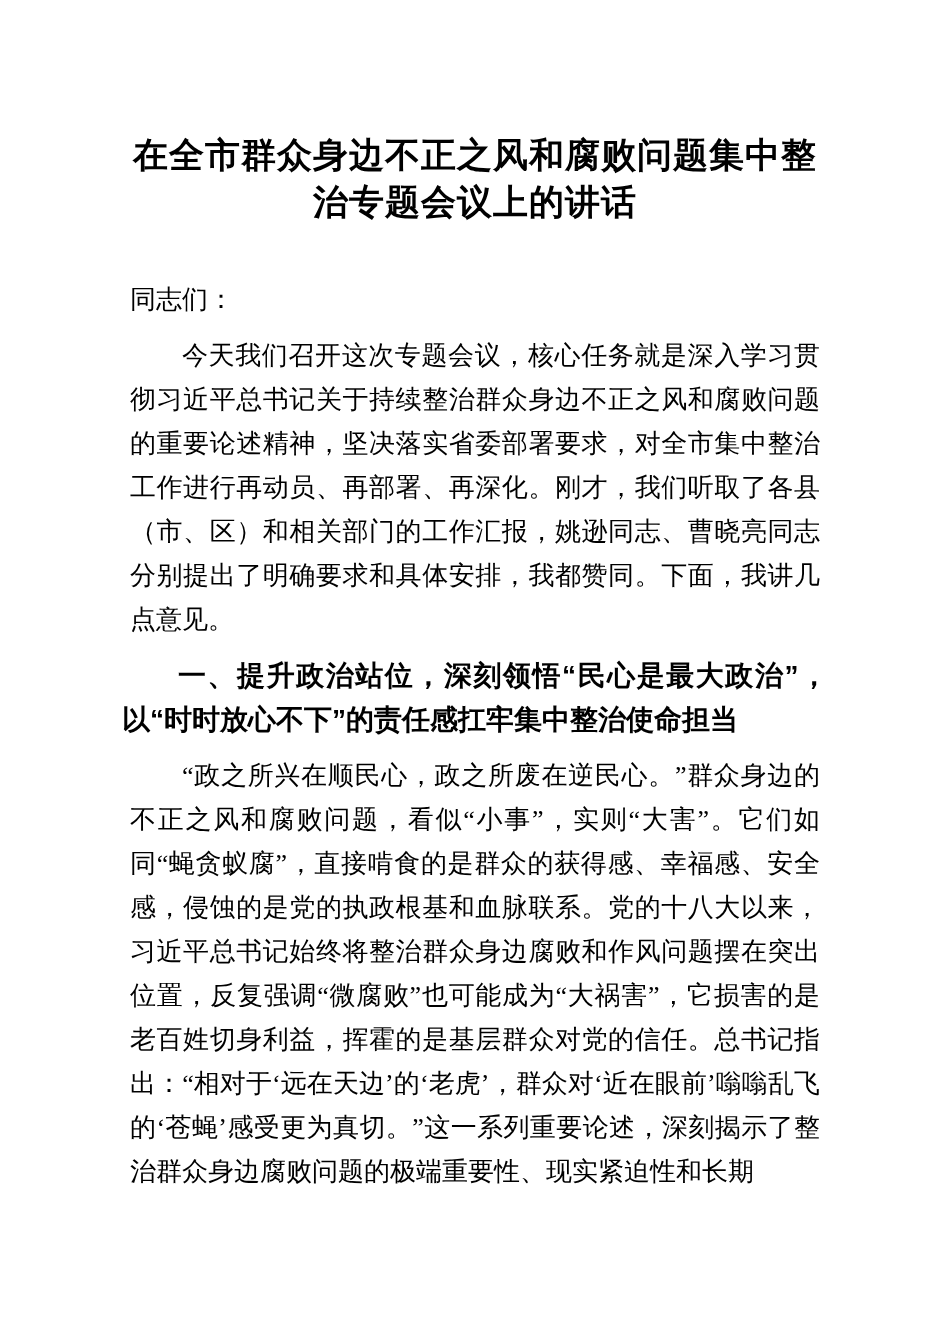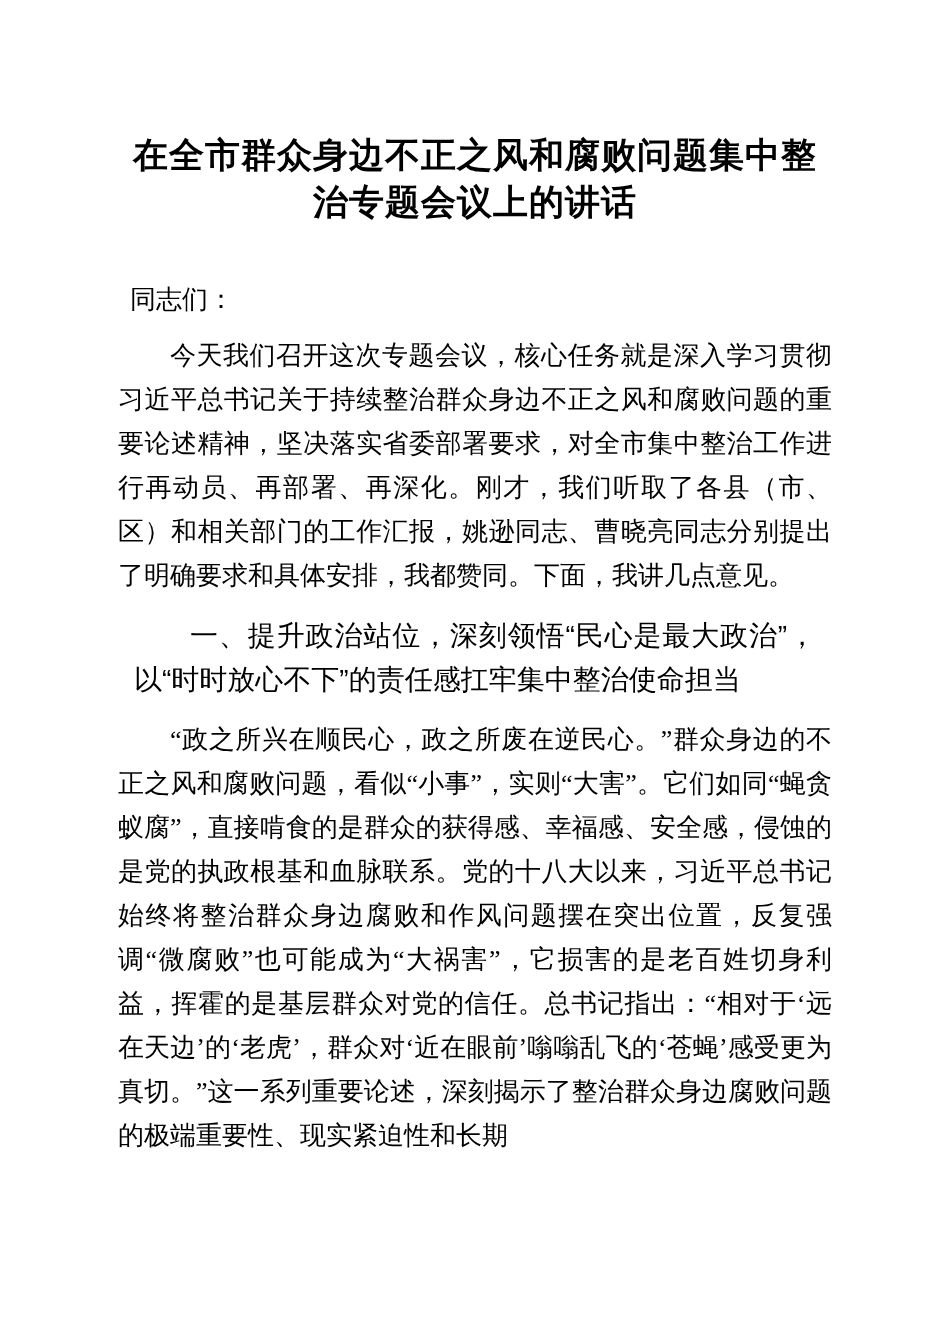--- a/index.html
+++ b/index.html
@@ -34,28 +34,28 @@
   .doc-body {
     font-size: 26px;
     line-height: 44px;
     text-align: justify;
   }
   .salutation {
     margin: 12px;
     text-indent: 0;
   }
   .para {
-    margin: 0;
+    margin: 12px;
     text-indent: 2em;
   }
   .heading {
-    margin: 16px;
+    margin: 4px;
     text-indent: 2em;
     font-family: "Liberation Sans", sans-serif;
-    font-weight: normal;
+    font-weight: bold;
     font-size: 28px;
     line-height: 44px;
   }
 </style>
 </head>
 <body>
 
 <div class="page">
   <h1 class="doc-title">在全市群众身边不正之风和腐败问题集中整治专题会议上的讲话</h1>
 

